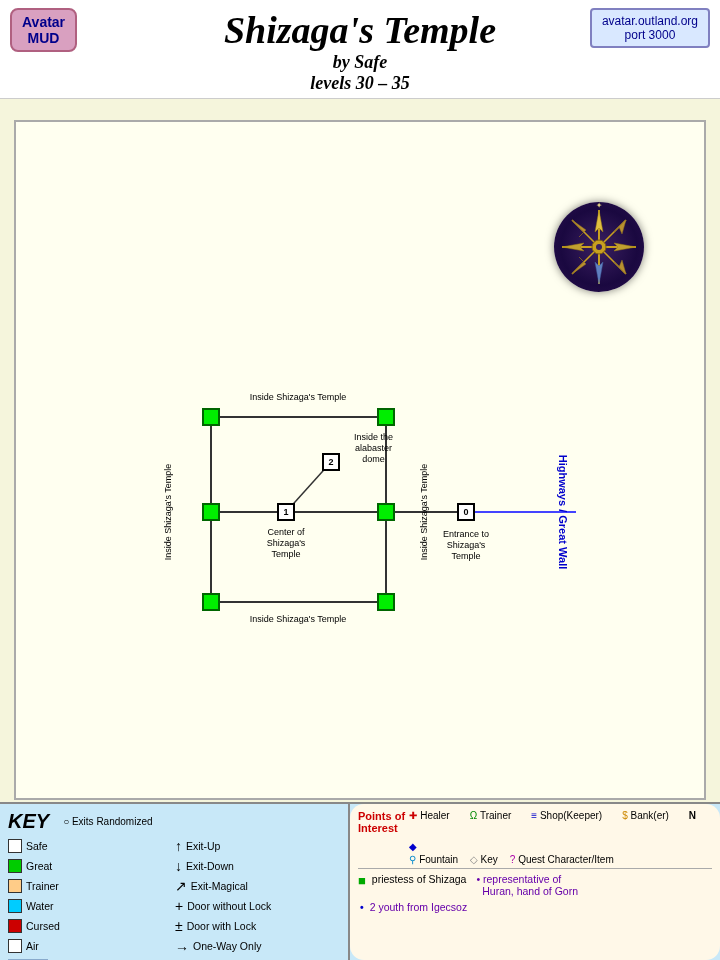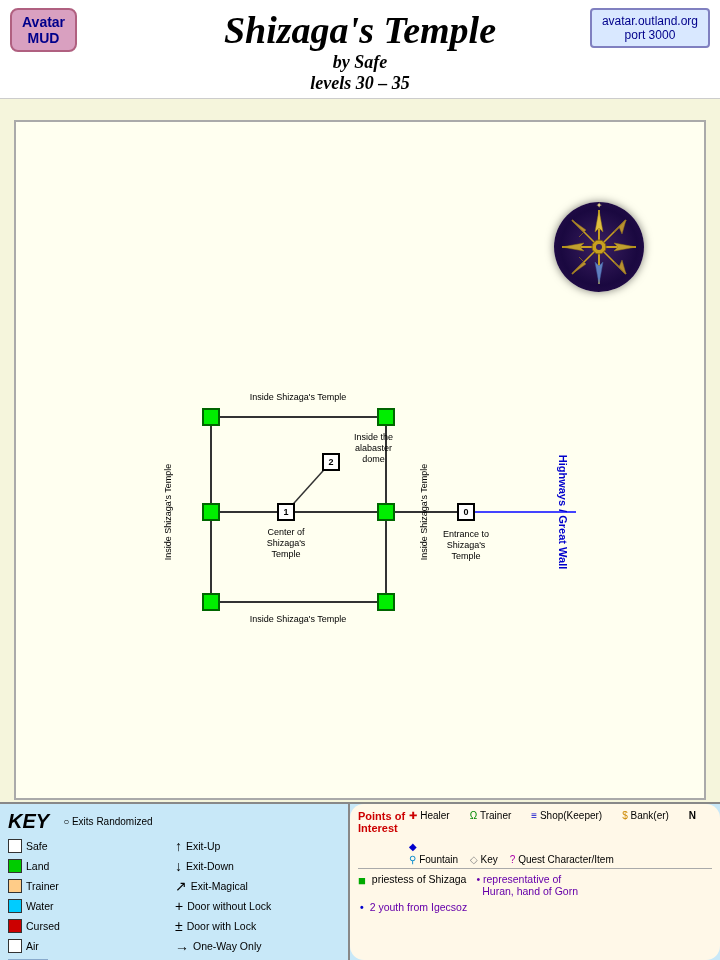--- a/index.html
+++ b/index.html
@@ -319,21 +319,21 @@
       <div class="key-item">
         <div class="key-box key-safe"></div>
         <span>Safe</span>
       </div>
       <div class="key-item">
         <span style="font-size:14px;">↑</span>
         <span>Exit-Up</span>
       </div>
       <div class="key-item">
         <div class="key-box key-land"></div>
-        <span>Land</span>
+        <span>Great</span>
       </div>
       <div class="key-item">
         <span style="font-size:14px;">↓</span>
         <span>Exit-Down</span>
       </div>
       <div class="key-item">
         <div class="key-box key-private"></div>
         <span>Trainer</span>
       </div>
       <div class="key-item">

